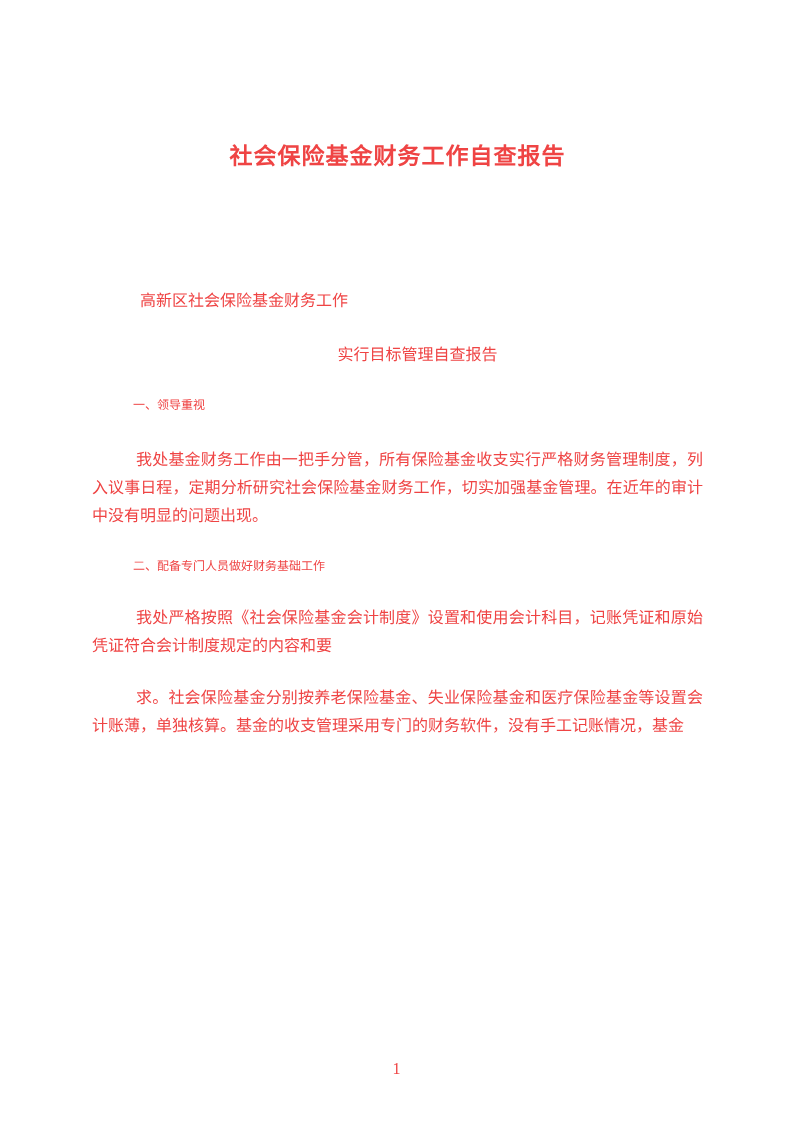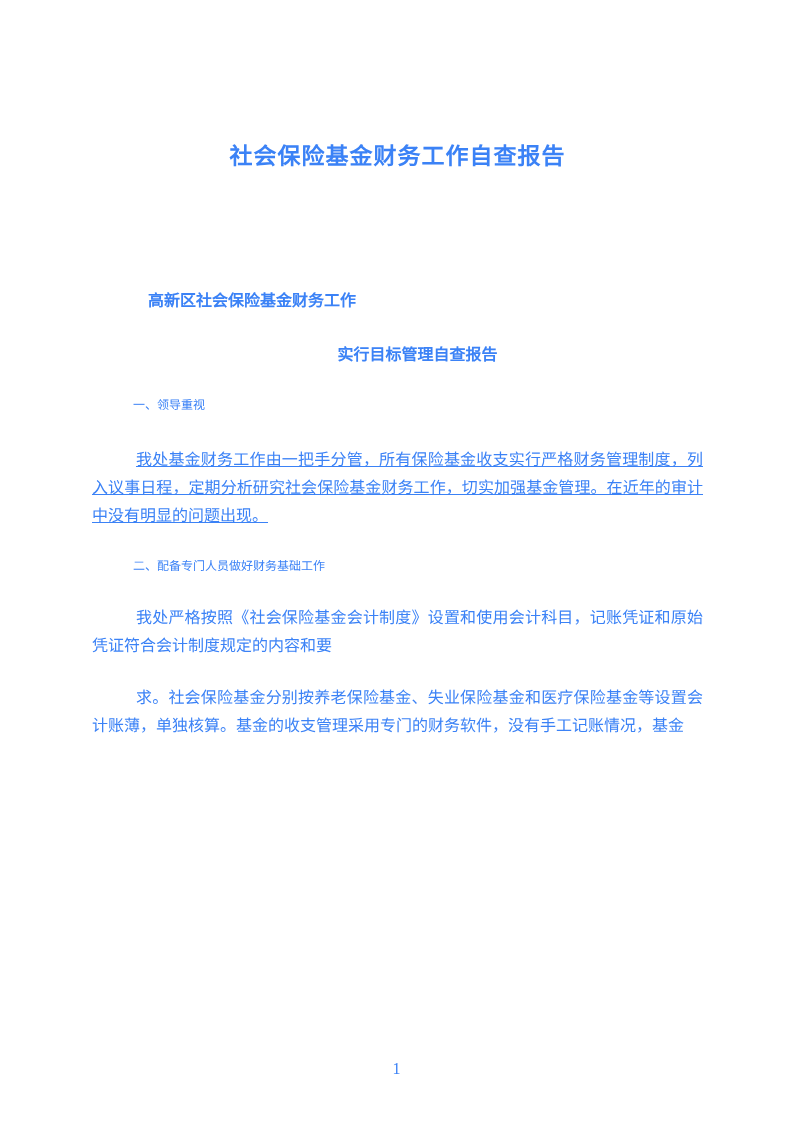--- a/index.html
+++ b/index.html
@@ -6,56 +6,56 @@
     margin: 0;
     padding: 0;
     background: #ffffff;
   }
   .page {
     position: relative;
     width: 793px;
     height: 1122px;
     margin: 0 auto;
     background: #ffffff;
-    color: #3b82f6;
+    color: #ef4444;
     font-family: "Liberation Sans", sans-serif;
     font-size: 16px;
     line-height: 28px;
     box-sizing: border-box;
     padding: 0 90px 0 92px;
     overflow: hidden;
   }
   .doc-title {
     font-size: 23px;
     font-weight: bold;
     text-align: center;
     line-height: 32px;
     margin: 140px 0 0 0;
     letter-spacing: 1px;
   }
   .subtitle {
-    font-weight: bold;
-    margin: 16px;
+    font-weight: normal;
+    margin: 8px;
     text-indent: 40px;
   }
   .subtitle.first { margin-top: 115px; }
   .subtitle.second { margin-top: 26px; text-align: center; }
   .para {
     margin: 24px 0 0 0;
     text-indent: 44px;
     text-align: justify;
   }
   .section-heading {
     font-size: 12px;
     font-weight: normal;
     line-height: 28px;
     margin: 22px 0 0 0;
     text-indent: 41px;
   }
-  .para.tight { margin-top: 27px; text-decoration: underline; }
+  .para.tight { margin-top: 27px; }
   .footer {
     position: absolute;
     left: 0;
     right: 0;
     bottom: 44px;
     text-align: center;
     font-family: "Liberation Serif", serif;
     font-size: 16px;
     line-height: 18px;
   }

